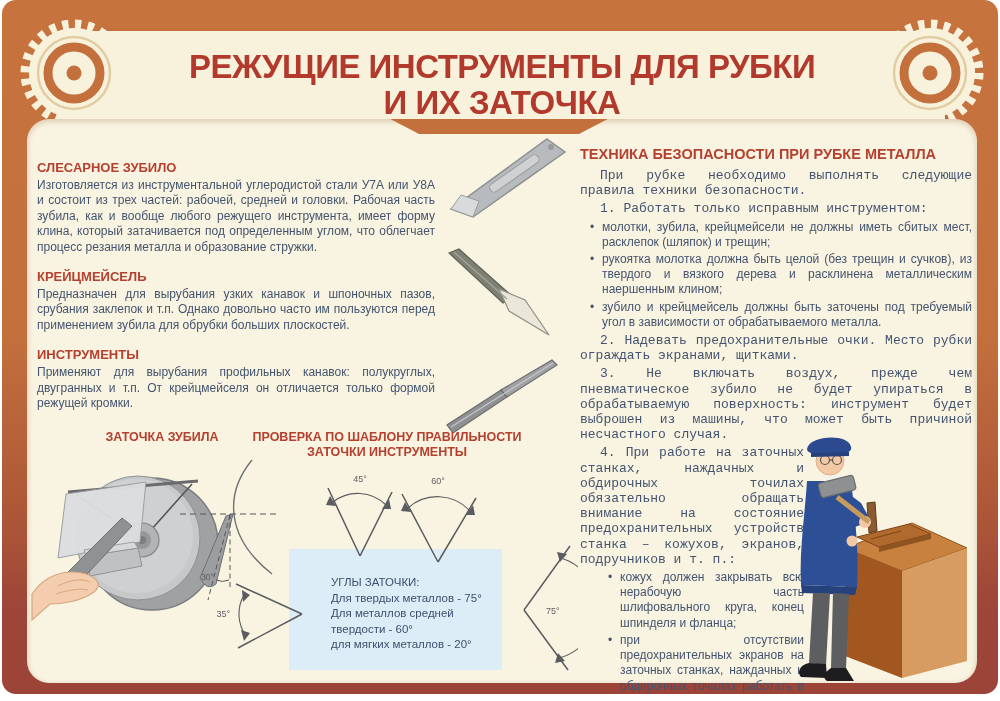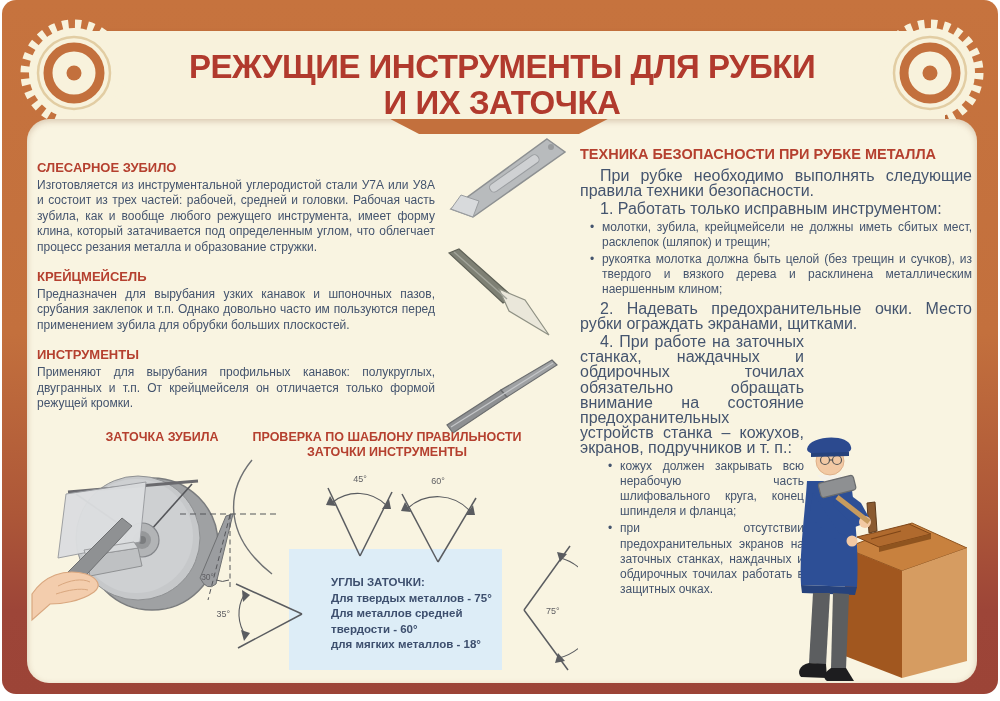--- a/index.html
+++ b/index.html
@@ -18,33 +18,33 @@
   .notch{position:absolute;left:386px;top:119px;width:222px;height:15px;background:#c3703d;
          clip-path:polygon(1% 0,99% 0,86% 100%,14% 100%);}
   
   .left-col{position:absolute;left:35px;top:148px;width:398px;}
   .sec-head{color:#b5402f;font-weight:bold;font-size:13px;margin:14px 0 3px 0;}
   .sec-head:first-child{margin-top:12px;}
   .body-txt{color:#44546e;font-size:12px;line-height:15.4px;text-align:justify;}
   .tools-col{position:absolute;left:428px;top:133px;width:145px;display:flex;flex-direction:column;gap:14px;align-items:center;}
   .right-col{position:absolute;left:578px;top:146px;width:392px;}
   .safety-head{color:#b5402f;font-weight:bold;font-size:14.5px;margin:0 0 6px 0;}
-  .para{color:#44546e;font-size:16px;line-height:15.2px;text-align:justify;text-indent:20px;margin:0 0 3px 0;}
+  .para{color:#44546e;font-size:13px;line-height:15.2px;text-align:justify;text-indent:20px;margin:0 0 3px 0;font-family:Liberation Mono, monospace;}
   ul.blist{list-style:none;margin:1px 0 3px 0;padding:0;}
   ul.blist li{position:relative;color:#44546e;font-size:12px;line-height:15.2px;text-align:justify;padding-left:22px;margin-bottom:2px;}
   ul.blist li::before{content:"•";position:absolute;left:10px;color:#44546e;}
   .r4wrap{width:224px;}
   .r4wrap ul.blist li{padding-left:40px;}
   .r4wrap ul.blist li::before{left:28px;}
   
   .cap{position:absolute;color:#b5402f;font-weight:bold;font-size:12.5px;text-align:center;z-index:3;}
   .cap1{left:40px;top:430px;width:240px;}
   .cap2{left:240px;top:430px;width:290px;line-height:15px;}
   .angles-box{position:absolute;left:287px;top:549px;width:213px;height:121px;background:#ddedf7;z-index:1;
-              padding:26px 4px 4px 42px;box-sizing:border-box;color:#3d4f6e;font-weight:bold;font-size:11.5px;line-height:15.5px;}
+              padding:26px 4px 4px 42px;box-sizing:border-box;color:#3d4f6e;font-weight:normal;font-size:11.5px;line-height:15.5px;}
   .illu{position:absolute;left:28px;top:452px;width:548px;height:230px;z-index:2;pointer-events:none;}
   .worker{position:absolute;left:795px;top:423px;width:186px;height:260px;z-index:2;}
   svg text{font-family:"Liberation Sans","DejaVu Sans",sans-serif;}
 </style>
 </head>
 <body>
 
 <div class="stage">
   <div class="poster">
 
@@ -99,43 +99,45 @@
       </svg>
     </div>
 
     <div class="right-col">
       <div class="safety-head">ТЕХНИКА БЕЗОПАСНОСТИ ПРИ РУБКЕ МЕТАЛЛА</div>
       <p class="para">При рубке необходимо выполнять следующие правила техники безопасности.</p>
       <p class="para">1. Работать только исправным инструментом:</p>
       <ul class="blist">
         <li>молотки, зубила, крейцмейсели не должны иметь сбитых мест, расклепок (шляпок) и трещин;</li>
         <li>рукоятка молотка должна быть целой (без трещин и сучков), из твердого и вязкого дерева и расклинена металлическим наершенным клином;</li>
+        <li>зубило и крейцмейсель должны быть заточены под требуемый угол в зависимости от обрабатываемого металла.</li>
       </ul>
       <p class="para">2. Надевать предохранительные очки. Место рубки ограждать экранами, щитками.</p>
+      <p class="para">3. Не включать воздух, прежде чем пневматическое зубило не будет упираться в обрабатываемую поверхность: инструмент будет выброшен из машины, что может быть причиной несчастного случая.</p>
       <div class="r4wrap">
         <p class="para">4. При работе на заточных станках, наждачных и обдирочных точилах обязательно обращать внимание на состояние предохранительных устройств станка – кожухов, экранов, подручников и т. п.:</p>
         <ul class="blist">
           <li>кожух должен закрывать всю нерабочую часть шлифовального круга, конец шпинделя и фланца;</li>
           <li>при отсутствии предохранительных экранов на заточных станках, наждачных и обдирочных точилах работать в защитных очках.</li>
         </ul>
       </div>
     </div>
 
     <div class="cap cap1">ЗАТОЧКА ЗУБИЛА</div>
     <div class="cap cap2">
       <div>ПРОВЕРКА ПО ШАБЛОНУ ПРАВИЛЬНОСТИ</div>
       <div>ЗАТОЧКИ ИНСТРУМЕНТЫ</div>
     </div>
 
     <div class="angles-box">
       <div>УГЛЫ ЗАТОЧКИ:</div>
       <div>Для твердых металлов - 75°</div>
       <div>Для металлов средней</div>
       <div>твердости - 60°</div>
-      <div>для мягких металлов - 18°</div>
+      <div>для мягких металлов - 20°</div>
     </div>
 
     <svg class="illu" viewBox="0 0 548 230">
 
       <g>
         <circle cx="122" cy="92" r="66" fill="#9fa1a3" stroke="#7a7c7e" stroke-width="1.5"></circle>
         <circle cx="108" cy="86" r="62" fill="#c6c8ca" stroke="#8f9193" stroke-width="1"></circle>
         <circle cx="106" cy="84" r="57" fill="#ced0d2"></circle>
         <line x1="112" y1="88" x2="162" y2="32" stroke="#55565a" stroke-width="1.6"></line>
         <line x1="112" y1="88" x2="46" y2="42" stroke="#55565a" stroke-width="1.6"></line>

